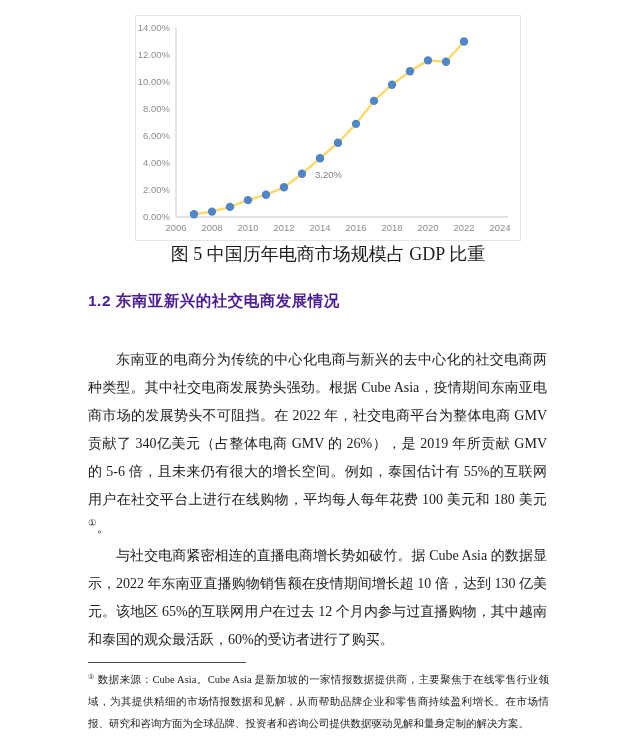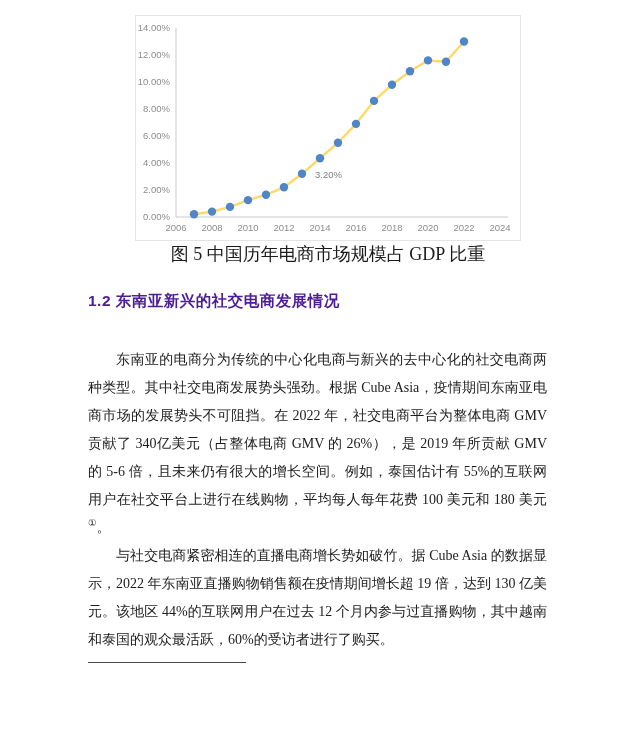--- a/index.html
+++ b/index.html
@@ -114,18 +114,19 @@
         <text x="179" y="161.8" text-anchor="start" fill="#7F7F7F" class="annot">3.20%</text>
       </svg>
   </figure>
 
   <div class="caption c1">图 5 中国历年电商市场规模占 GDP 比重</div>
 
   <h2 class="heading">1.2 东南亚新兴的社交电商发展情况</h2>
 
   <div class="body-text">
       <p><span>东南亚的电商分为传统的中心化电商与新兴的去中心化的社交电商两种类型。其中社交电商发展势头强劲。根据 Cube Asia，疫情期间东南亚电商市场的发展势头不可阻挡。在 2022 年，社交电商平台为整体电商 GMV 贡献了 340亿美元（占整体电商 GMV 的 26%），是 2019 年所贡献 GMV 的 5-6 倍，且未来仍有很大的增长空间。例如，泰国估计有 55%的互联网用户在社交平台上进行在线购物，平均每人每年花费 100 美元和 180 美元</span><sup>①</sup><span>。</span></p>
-      <p><span>与社交电商紧密相连的直播电商增长势如破竹。据 Cube Asia 的数据显示，2022 年东南亚直播购物销售额在疫情期间增长超 19 倍，达到 130 亿美元。该地区 44%的互联网用户在过去 12 个月内参与过直播购物，其中越南和泰国的观众最活跃，60%的受访者进行了购买。</span></p>
+      <p><span>与社交电商紧密相连的直播电商增长势如破竹。据 Cube Asia 的数据显示，2022 年东南亚直播购物销售额在疫情期间增长超 10 倍，达到 130 亿美元。该地区 65%的互联网用户在过去 12 个月内参与过直播购物，其中越南和泰国的观众最活跃，60%的受访者进行了购买。</span></p>
     </div>
 
   <div class="footnote-sep"></div>
+  <div class="footnote"><sup>①</sup><span> 数据来源：Cube Asia。Cube Asia 是新加坡的一家情报数据提供商，主要聚焦于在线零售行业领域，为其提供精细的市场情报数据和见解，从而帮助品牌企业和零售商持续盈利增长。在市场情报、研究和咨询方面为全球品牌、投资者和咨询公司提供数据驱动见解和量身定制的解决方案。</span></div>
 
 </div>
 
 </body></html>

